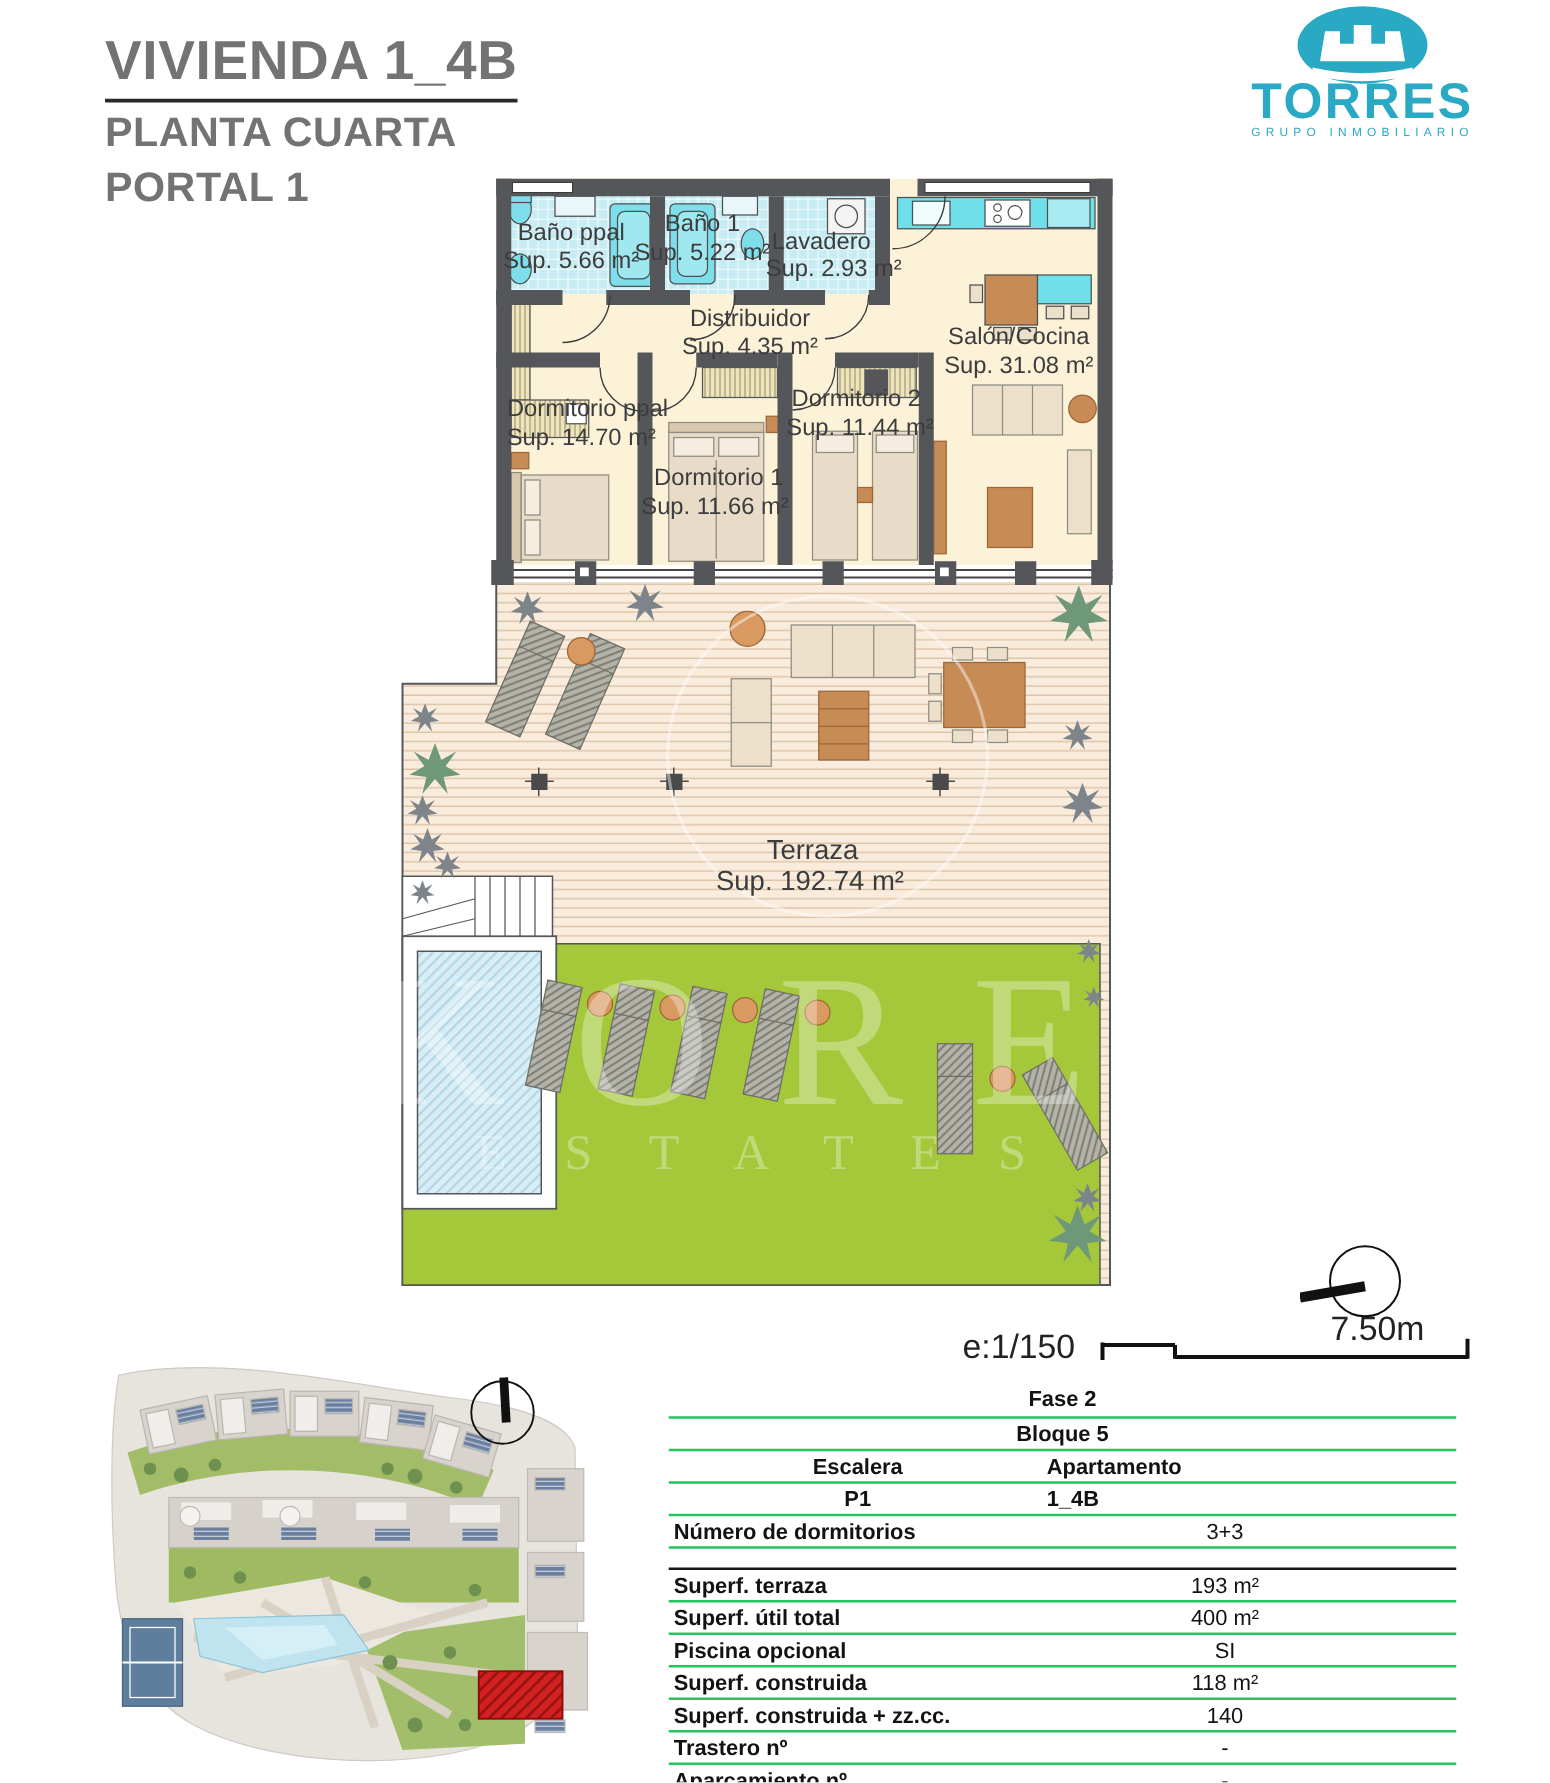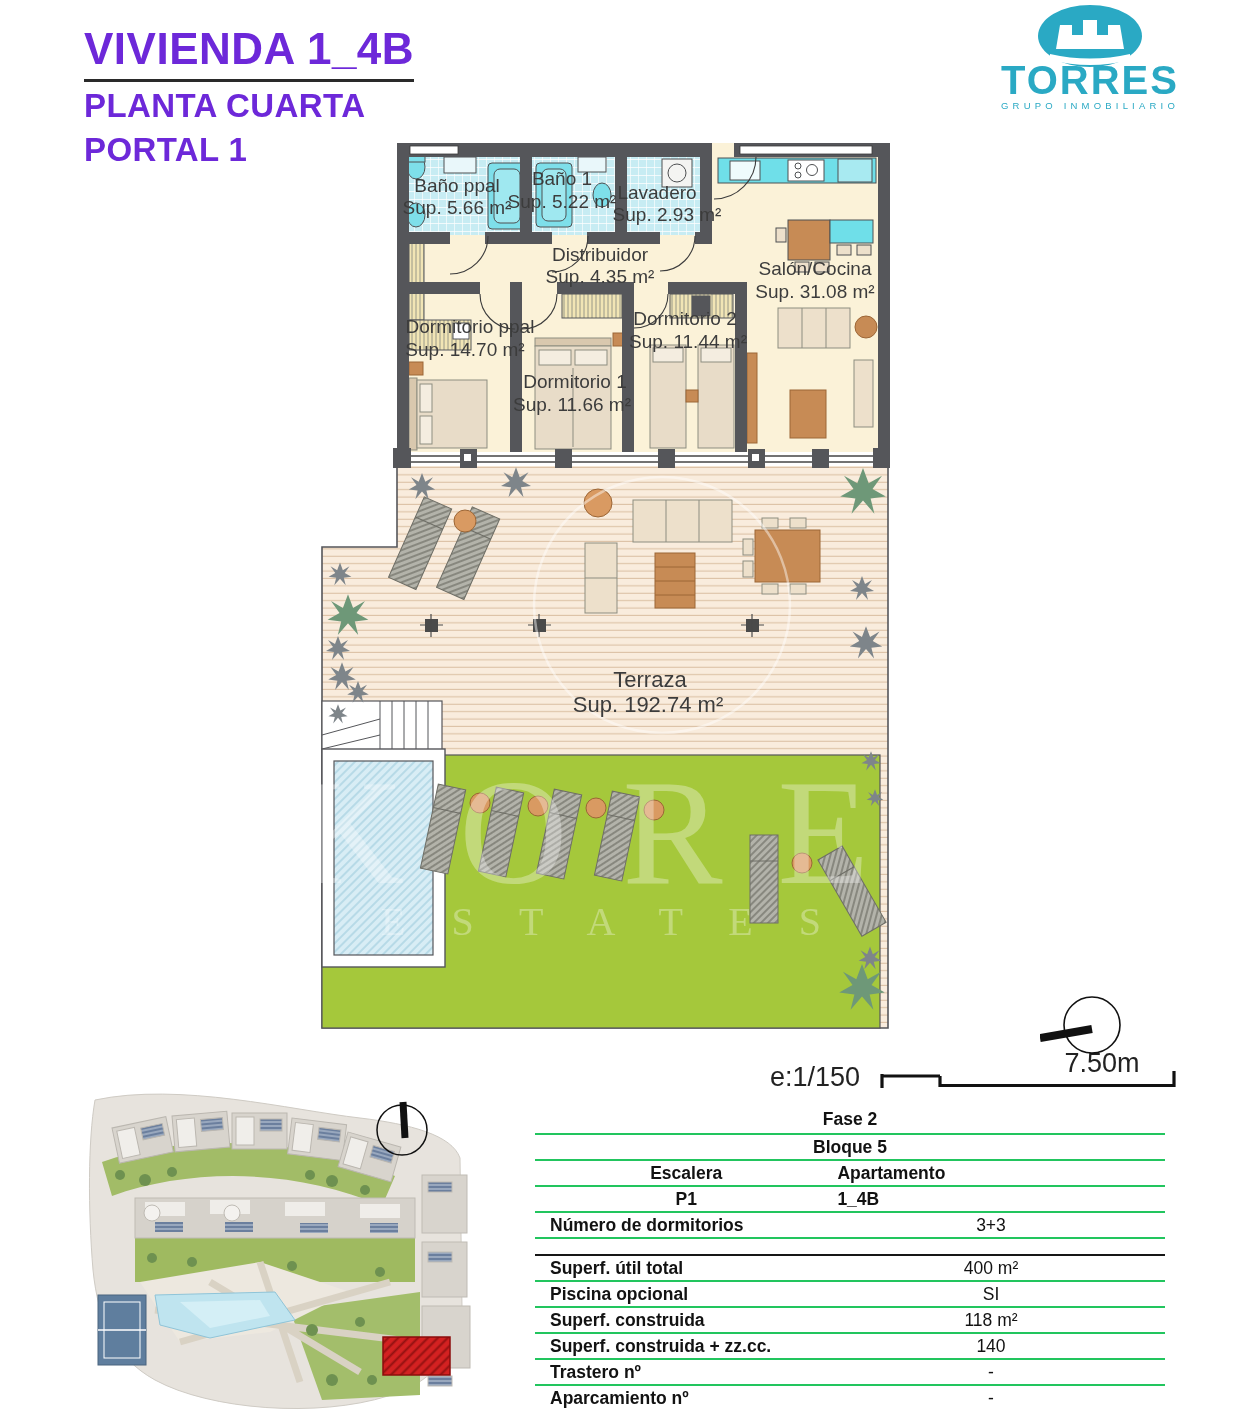--- a/index.html
+++ b/index.html
@@ -1,37 +1,37 @@
 <!DOCTYPE html>
 <html><head>
 <meta charset="utf-8">
 <style>
   html,body{margin:0;padding:0;background:#fff;}
   .page{position:relative;width:1240px;height:1426px;background:#ffffff;
         font-family:"Liberation Sans",sans-serif;overflow:hidden;}
 
   
-  .title-block{position:absolute;left:84px;top:24px;color:#6d28d9;}
+  .title-block{position:absolute;left:84px;top:24px;color:#737373;}
   .title{font-size:44px;font-weight:bold;letter-spacing:.5px;display:inline-block;
          border-bottom:3px solid #2a2a2a;padding-bottom:5px;}
   .subtitle{font-size:33px;font-weight:bold;letter-spacing:.4px;margin-top:3px;line-height:1.25;}
 
   .logo{position:absolute;right:50px;top:2px;width:200px;text-align:right;}
 
   
   .plan{position:absolute;left:310px;top:135px;}
   .scalebar{position:absolute;left:762px;top:1038px;}
   .compass{position:absolute;left:1040px;top:985px;}
   .siteplan{position:absolute;left:60px;top:1080px;}
 
   
   .spec-table{position:absolute;left:535px;top:1103px;width:630px;color:#121212;}
   .trow{display:flex;align-items:center;border-bottom:2px solid #22c55e;height:24px;
         font-size:17.5px;font-weight:bold;}
-  .trow .cell-label{width:48%;text-align:left;padding-left:4px;margin-left:11px;}
+  .trow .cell-label{width:48%;text-align:left;padding-left:4px;}
   .trow .cell-value{width:44%;text-align:center;font-weight:normal;}
   .trow .cell-half-l{width:48%;text-align:center;}
   .trow .cell-half-r{width:44%;text-align:left;}
   .trow.span-center{justify-content:center;}
   .trow.first{height:27px;align-items:flex-end;padding-bottom:3px;}
   .spacer-row{height:15px;border-bottom:2px solid #161616;}
   .trow.last{border-bottom:none;}
 
   svg text{font-family:"Liberation Sans",sans-serif;}
   .room-label{fill:#3c3c3c;font-size:19px;}
@@ -474,20 +474,24 @@
     <div class="trow">
       <span class="cell-half-l">P1</span>
       <span class="cell-half-r">1_4B</span>
     </div>
     <div class="trow">
       <span class="cell-label">Número de dormitorios</span>
       <span class="cell-value">3+3</span>
     </div>
     <div class="spacer-row"></div>
     <div class="trow">
+      <span class="cell-label">Superf. terraza</span>
+      <span class="cell-value">193 m²</span>
+    </div>
+    <div class="trow">
       <span class="cell-label">Superf. útil total</span>
       <span class="cell-value">400 m²</span>
     </div>
     <div class="trow">
       <span class="cell-label">Piscina opcional</span>
       <span class="cell-value">SI</span>
     </div>
     <div class="trow">
       <span class="cell-label">Superf. construida</span>
       <span class="cell-value">118 m²</span>

